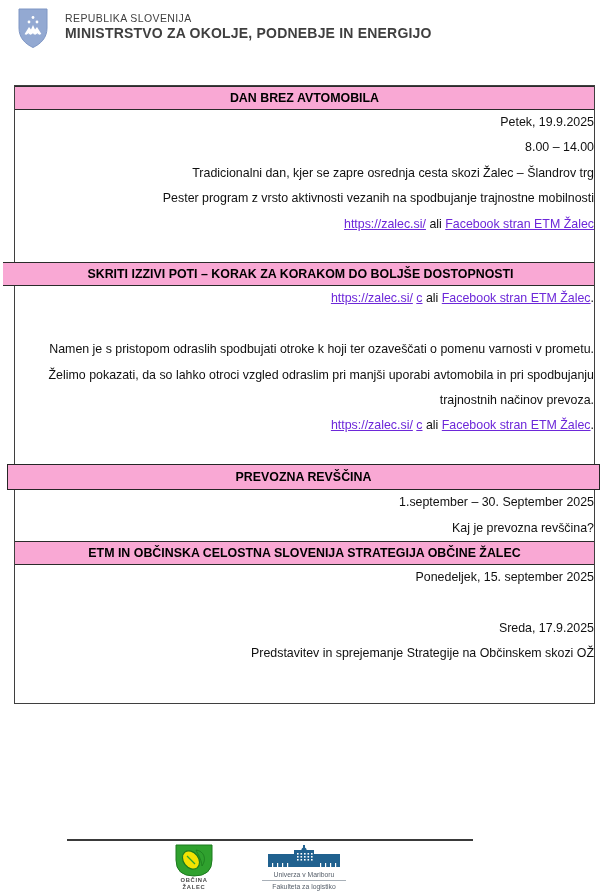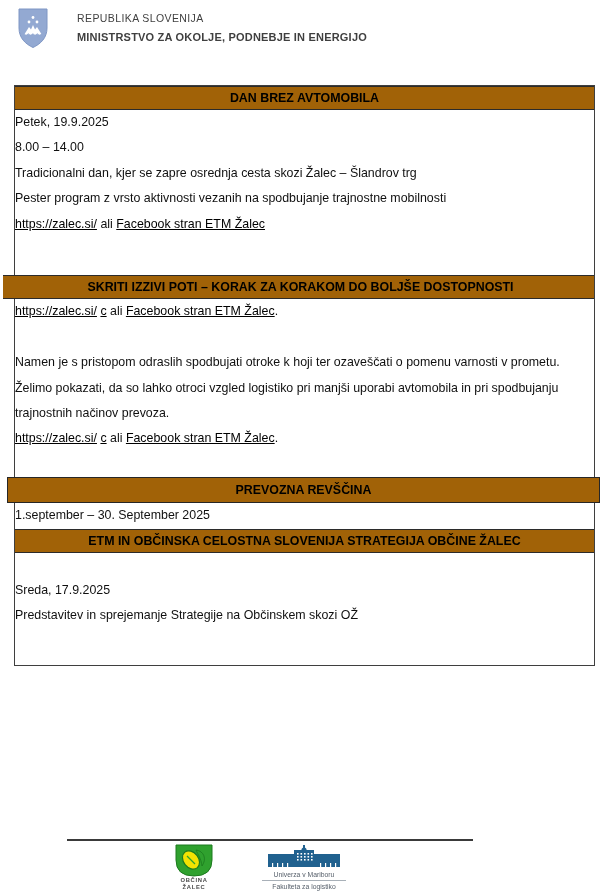--- a/index.html
+++ b/index.html
@@ -3,49 +3,49 @@
 <meta charset="utf-8">
 <style>
   html,body { margin:0; padding:0; }
   body {
     width:602px; height:895px; background:#ffffff; position:relative;
     font-family:"Liberation Sans", sans-serif; color:#000;
     overflow:hidden;
   }
 
   
-  .ministry-header { position:absolute; top:8px; left:18px; display:flex; gap:29px; align-items:flex-start; }
+  .ministry-header { position:absolute; top:8px; left:18px; display:flex; gap:17px; align-items:flex-start; }
   .arms-svg { width:30px; height:41px; display:block; }
   .ministry-text { padding-top:4px; color:#3f3f3f; }
   .ministry-line1 { font-size:10.5px; letter-spacing:0.4px; }
-  .ministry-line2 { font-size:11px; font-weight:bold; margin-top:7px; letter-spacing:0.2px; }
+  .ministry-line2 { font-size:14px; font-weight:bold; margin-top:1px; letter-spacing:0.2px; }
 
   
   .events-table {
     position:absolute; left:14px; top:85px; width:579px;
     border:1.5px solid #3f3f3f;
   }
   .bar {
-    background:#a16207;
+    background:#f9a8d4;
     border-top:1.2px solid #2b2b2b; border-bottom:1.2px solid #2b2b2b;
     text-align:center; font-weight:bold; font-size:12.4px;
     height:22px; line-height:22px;
     overflow:hidden; white-space:nowrap;
   }
   
-  [data-name="section-header-skriti-izzivi-poti"] { margin-left:-12px; padding-left:4px;margin-top:13px; }
+  [data-name="section-header-skriti-izzivi-poti"] { margin-left:-12px; padding-left:4px; }
   
   [data-name="section-header-prevozna-revscina"] {
     margin-left:-8px; margin-right:-6px;
     border:1.5px solid #262626; height:24px; line-height:24px;
   }
-  .sec-body { text-align:left; font-size:12.4px; color:#101010; }
+  .sec-body { text-align:right; font-size:12.4px; color:#101010; }
   .line { min-height:25.4px; line-height:25.4px; }
   .line span { white-space:pre-wrap; }
-  .link { color:#000000; text-decoration:underline; cursor:pointer; }
+  .link { color:#6d28d9; text-decoration:underline; cursor:pointer; }
   [data-name="section-body-etm-strategija"] { padding-bottom:36px; }
 
   
   .footer-divider { position:absolute; left:67px; top:839px; width:406px; height:2px; background:#3a3a3a; }
 
   .zalec-logo { position:absolute; left:169px; top:844px; width:50px; text-align:center; }
   .zalec-shield { display:block; margin:0 auto; width:38px; height:33px; }
   .zalec-label { font-size:5.8px; font-weight:bold; color:#4a4a4a; letter-spacing:0.7px; line-height:7.2px; }
 
   .um-logo { position:absolute; left:261px; top:845px; width:86px; text-align:center; }
@@ -83,31 +83,33 @@
       <div class="line" data-name="text-line"><span class="link" data-name="hyperlink">https://zalec.si/</span><span data-name="text-span"> ali </span><span class="link" data-name="hyperlink">Facebook stran ETM Žalec</span></div>
       <div class="line" data-name="text-line"></div>
     </div>
     <div class="bar" data-name="section-header-skriti-izzivi-poti">SKRITI IZZIVI POTI – KORAK ZA KORAKOM DO BOLJŠE DOSTOPNOSTI</div>
     <div class="sec-body" data-name="section-body-skriti-izzivi-poti">
       <div class="line" data-name="text-line"><span class="link" data-name="hyperlink">https://zalec.si/</span><span data-name="text-span"> </span><span class="link" data-name="hyperlink">c</span><span data-name="text-span"> ali </span><span class="link" data-name="hyperlink">Facebook stran ETM Žalec</span><span data-name="text-span">.</span></div>
       <div class="line" data-name="text-line"></div>
     </div>
     <div class="sec-body" data-name="section-body-poljubi-in-odpelji">
       <div class="line" data-name="text-line"><span data-name="text-span">Namen je s pristopom odraslih spodbujati otroke k hoji ter ozaveščati o pomenu varnosti v prometu.</span></div>
-      <div class="line" data-name="text-line"><span data-name="text-span">Želimo pokazati, da so lahko otroci vzgled logistiko pri manjši uporabi avtomobila in pri spodbujanju</span></div>
+      <div class="line" data-name="text-line"><span data-name="text-span">Želimo pokazati, da so lahko otroci vzgled odraslim pri manjši uporabi avtomobila in pri spodbujanju</span></div>
       <div class="line" data-name="text-line"><span data-name="text-span">trajnostnih načinov prevoza.</span></div>
       <div class="line" data-name="text-line"><span class="link" data-name="hyperlink">https://zalec.si/</span><span data-name="text-span"> </span><span class="link" data-name="hyperlink">c</span><span data-name="text-span"> ali </span><span class="link" data-name="hyperlink">Facebook stran ETM Žalec</span><span data-name="text-span">.</span></div>
       <div class="line" data-name="text-line"></div>
     </div>
     <div class="bar" data-name="section-header-prevozna-revscina">PREVOZNA REVŠČINA</div>
     <div class="sec-body" data-name="section-body-prevozna-revscina">
       <div class="line" data-name="text-line"><span data-name="text-span">1.september – 30. September 2025</span></div>
+      <div class="line" data-name="text-line"><span data-name="text-span">Kaj je prevozna revščina?</span></div>
     </div>
     <div class="bar" data-name="section-header-etm-strategija">ETM IN OBČINSKA CELOSTNA SLOVENIJA STRATEGIJA OBČINE ŽALEC</div>
     <div class="sec-body" data-name="section-body-etm-strategija">
+      <div class="line" data-name="text-line"><span data-name="text-span">Ponedeljek, 15. september 2025</span></div>
       <div class="line" data-name="text-line"></div>
       <div class="line" data-name="text-line"><span data-name="text-span">Sreda, 17.9.2025</span></div>
       <div class="line" data-name="text-line"><span data-name="text-span">Predstavitev in sprejemanje Strategije na Občinskem skozi OŽ</span></div>
     </div>
   </main>
 
 <div class="footer-divider" data-name="footer-divider"></div>
 
 <div class="zalec-logo" data-name="obcina-zalec-logo">
   <svg class="zalec-shield" viewBox="0 0 38 33" data-name="obcina-zalec-shield-icon" aria-hidden="true">

